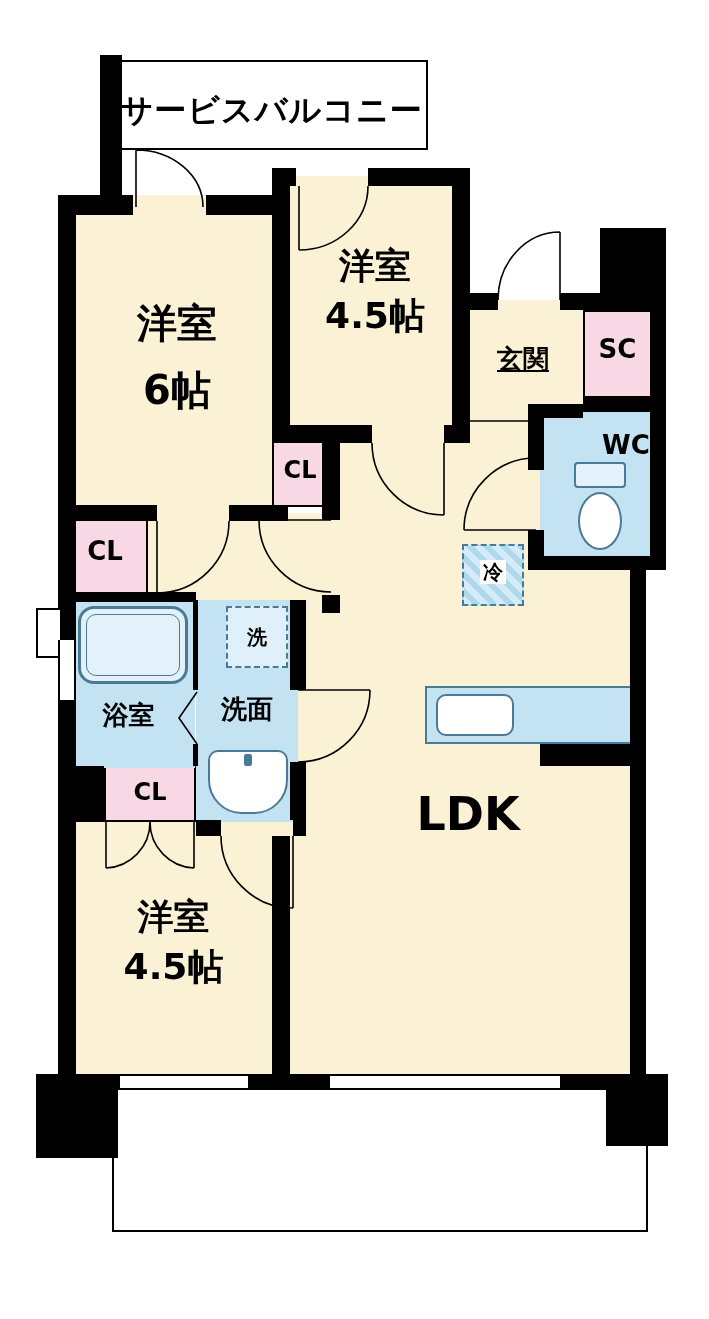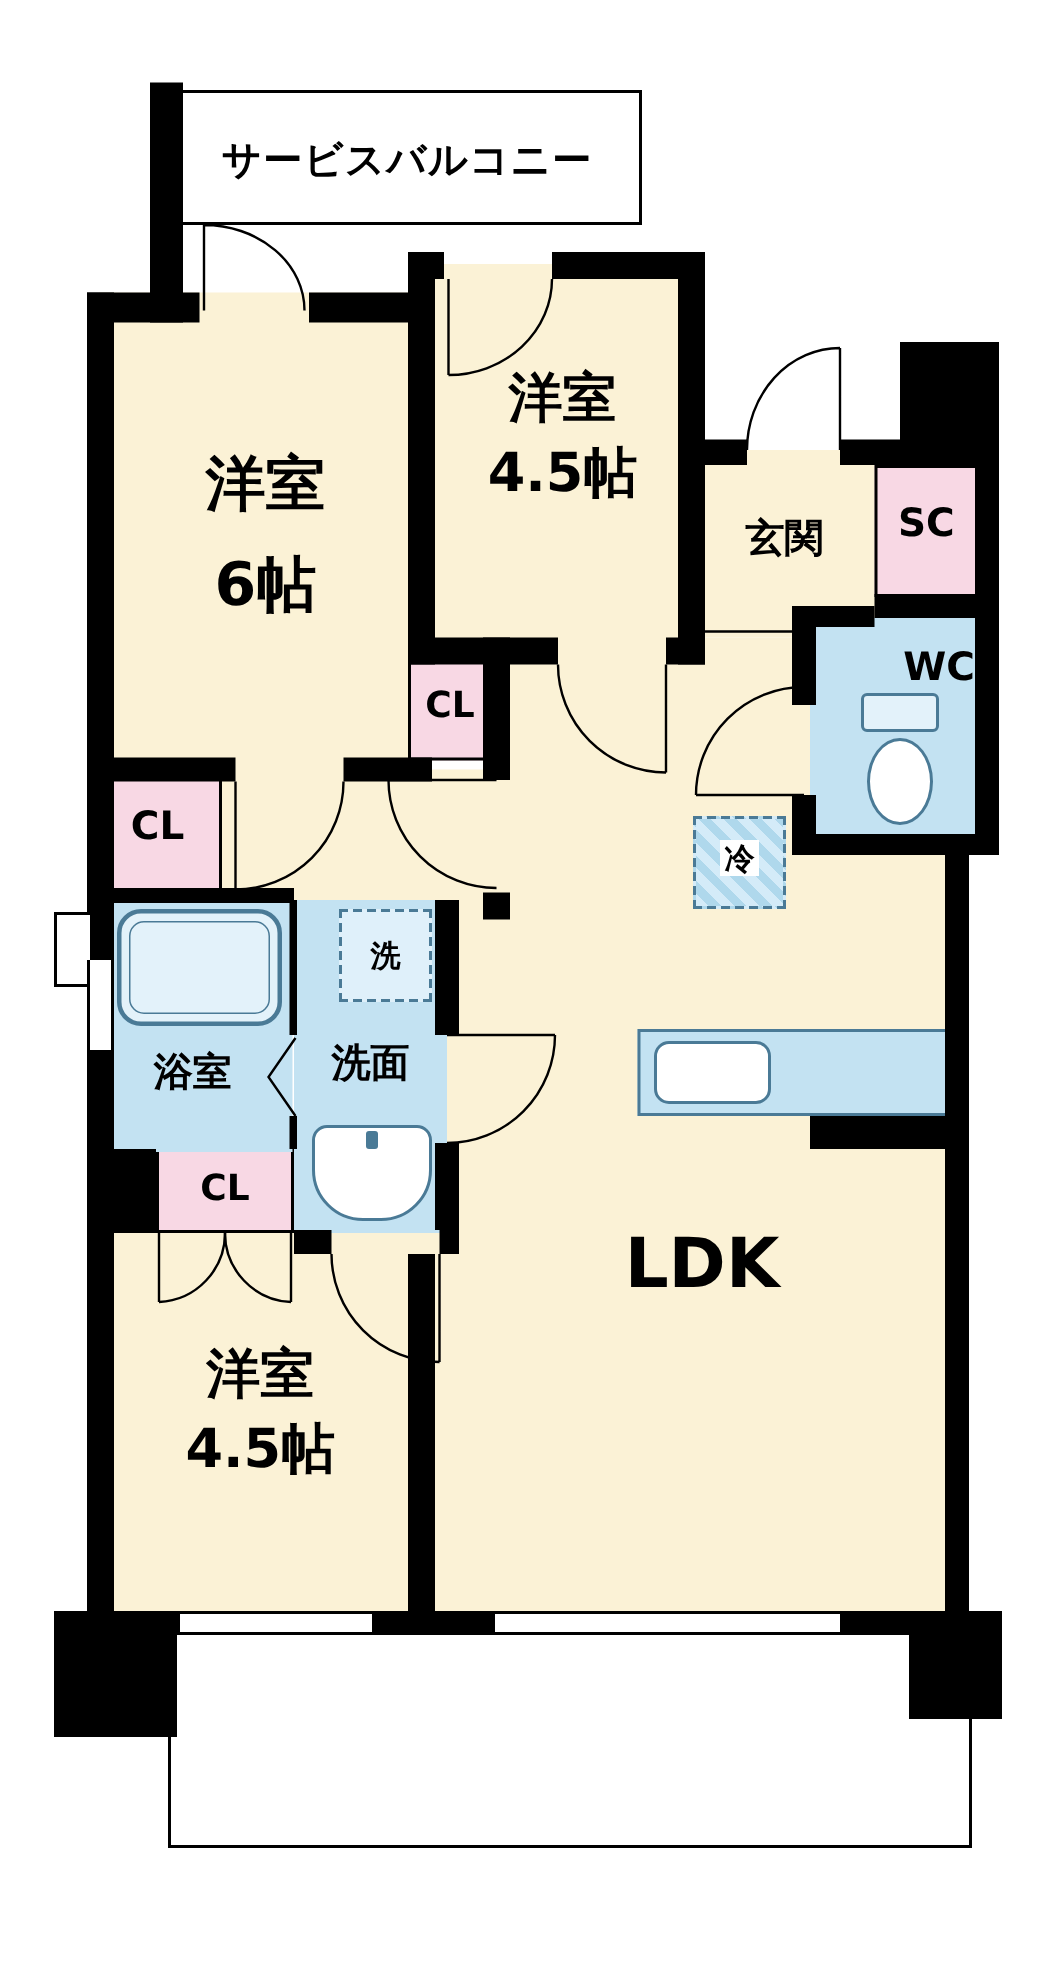--- a/index.html
+++ b/index.html
@@ -122,42 +122,42 @@
       <path d="M536 530 L464 530 M464 530 A72 72 0 0 1 536 458"></path>
       <path d="M298 690 L370 690 M370 690 A72 72 0 0 1 298 762"></path>
       <path d="M293 836 L293 908 M293 908 A72 72 0 0 1 221 836"></path>
       <path d="M106 822 L106 868 M106 868 A46 46 0 0 0 150 822"></path>
       <path d="M194 822 L194 868 M194 868 A46 46 0 0 1 150 822"></path>
       <path d="M197 692 L179 718 L197 744"></path>
       <path d="M462 421 L530 421"></path>
     </g>
   </svg>
 
-  <div class="lbl" style="left:115px;top:94px;width:313px;font-size:26px;letter-spacing:1px;">サービスバルコニー</div>
+  <div class="lbl" style="left:115px;top:94px;width:313px;font-size:32px;letter-spacing:1px;">サービスバルコニー</div>
 
   <div class="lbl" style="left:66px;top:302px;width:222px;font-size:40px;">洋室</div>
   <div class="lbl" style="left:66px;top:356px;width:222px;font-size:40px;margin-top:13px;">6帖</div>
 
   <div class="lbl" style="left:288px;top:247px;width:174px;font-size:36px;">洋室</div>
   <div class="lbl" style="left:288px;top:297px;width:174px;font-size:36px;">4.5帖</div>
 
-  <div class="lbl" style="left:462px;top:346px;width:122px;font-size:26px;">玄関</div>
+  <div class="lbl" style="left:462px;top:346px;width:122px;font-size:26px;text-decoration:underline;">玄関</div>
   <div class="lbl" style="left:583px;top:336px;width:69px;font-size:26px;">SC</div>
   <div class="lbl" style="left:570px;top:432px;width:112px;font-size:26px;">WC</div>
 
   <div class="lbl" style="left:272px;top:458px;width:56px;font-size:24px;">CL</div>
   <div class="lbl" style="left:62px;top:538px;width:86px;font-size:26px;">CL</div>
   <div class="lbl" style="left:104px;top:780px;width:92px;font-size:24px;">CL</div>
 
   <div class="lbl" style="left:462px;top:562px;width:62px;font-size:20px;">
     <span class="chip">冷</span>
   </div>
 
   <div class="lbl" style="left:62px;top:702px;width:133px;font-size:26px;">浴室</div>
   <div class="lbl" style="left:196px;top:696px;width:102px;font-size:26px;">洗面</div>
 
-  <div class="lbl" style="left:306px;top:790px;width:324px;font-size:46px;margin-top:28px;">LDK</div>
+  <div class="lbl" style="left:306px;top:790px;width:324px;font-size:46px;">LDK</div>
 
   <div class="lbl" style="left:66px;top:898px;width:215px;font-size:36px;">洋室</div>
   <div class="lbl" style="left:66px;top:948px;width:215px;font-size:36px;">4.5帖</div>
 
 
 </div>
 
 </body></html>

